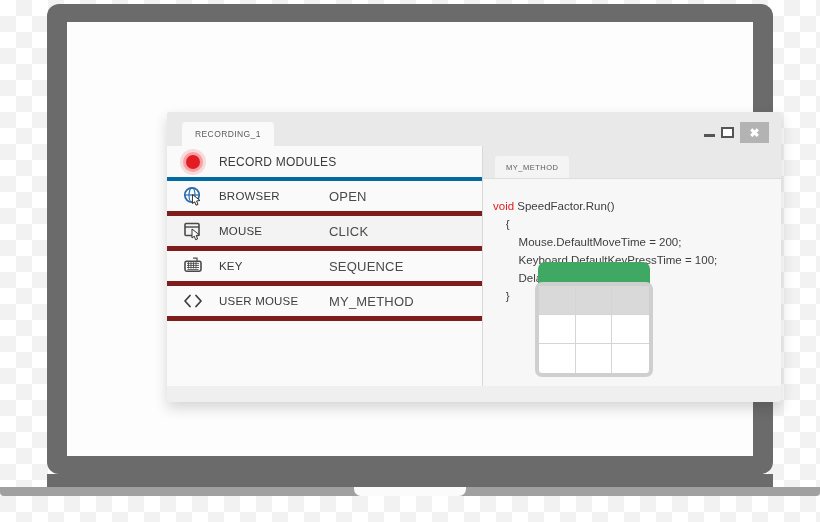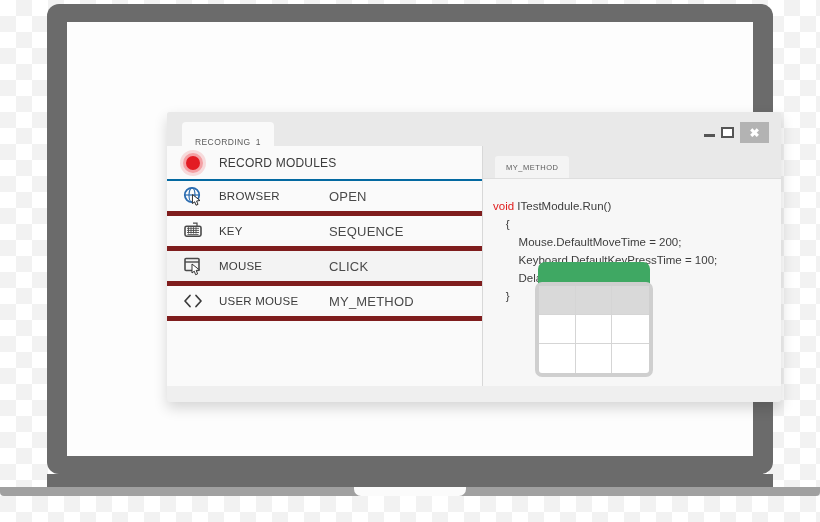--- a/index.html
+++ b/index.html
@@ -44,21 +44,21 @@
     position:absolute;left:100px;top:90px;width:614px;height:290px;
     background:#efefef;border-radius:3px;
     box-shadow:0 6px 14px rgba(0,0,0,0.16);
   }
   #titlebar{
     position:absolute;left:0;top:0;width:100%;height:34px;
     background:#e9e9e9;border-radius:3px 3px 0 0;
   }
   #tab-recording{
     position:absolute;left:15px;top:10px;height:24px;
-    padding:8px 13px;background:#fafafa;border-radius:4px 4px 0 0;
+    padding:0 13px;background:#fafafa;border-radius:4px 4px 0 0;
     display:flex;align-items:center;
     font-family:"Liberation Sans", sans-serif;
     font-size:8.5px;letter-spacing:0.4px;color:#5b5b5b;
   }
   #wincontrols{
     position:absolute;right:12px;top:10px;display:flex;align-items:center;gap:6px;
   }
   .wc-min{width:11px;height:3px;background:#555;display:block;margin-top:6px;}
   .wc-max{
     width:13px;height:11px;border:2.5px solid #555;box-sizing:border-box;
@@ -75,21 +75,21 @@
   #left-pane{width:315px;background:#fafafa;position:relative;}
   #divider{width:1px;background:#d8d8d8;}
   #right-pane{flex:1;background:#e9e9e9;position:relative;}
 
   
   .row{
     height:35px;display:flex;align-items:center;
     border-bottom:5px solid #7f1d1d;box-sizing:border-box;
   }
   .row.alt{background:#f3f3f3;}
-  .row.head{background:#fafafa;border-bottom:2px solid #0369a1;}
+  .row.head{background:#fafafa;border-bottom:4px solid #0369a1;}
   .row .ico{width:52px;display:flex;align-items:center;justify-content:center;flex:none;}
   .row .nm{
     width:110px;flex:none;font-size:11.5px;color:#3b3b3b;letter-spacing:0.2px;
   }
   .row.head .nm{width:auto;font-size:12px;color:#3b3b3b;}
   .row .vl{font-size:13px;color:#4a4a4a;letter-spacing:0.2px;}
 
   
   .rec-outer{
     width:26px;height:26px;border-radius:50%;
@@ -182,20 +182,32 @@
             <span class="ico">
               <svg width="20" height="20" viewBox="0 0 20 20">
                 <circle cx="9" cy="9" r="7.2" fill="none" stroke="#2b6cb0" stroke-width="1.8"></circle>
                 <ellipse cx="9" cy="9" rx="3" ry="7.2" fill="none" stroke="#2b6cb0" stroke-width="1.2"></ellipse>
                 <line x1="1.8" y1="9" x2="16.2" y2="9" stroke="#2b6cb0" stroke-width="1.2"></line>
                 <path d="M9.5 8.5 L17 14.5 L13.6 15 L15 18.4 L13 19.2 L11.7 15.8 L9.4 17.6 Z" fill="#fff" stroke="#333" stroke-width="1"></path>
               </svg>
             </span>
             <span class="nm">BROWSER</span>
             <span class="vl">OPEN</span>
+          </div>
+
+          <div class="row alt">
+            <span class="ico">
+              <svg width="20" height="20" viewBox="0 0 20 20">
+                <rect x="2" y="2.5" width="14" height="12" fill="none" stroke="#4a4a4a" stroke-width="1.6" rx="1"></rect>
+                <line x1="2" y1="6" x2="16" y2="6" stroke="#4a4a4a" stroke-width="1.4"></line>
+                <path d="M9 8 L16.5 14 L13.2 14.4 L14.6 17.9 L12.6 18.7 L11.3 15.2 L9 17 Z" fill="#fff" stroke="#333" stroke-width="1"></path>
+              </svg>
+            </span>
+            <span class="nm">MOUSE</span>
+            <span class="vl">CLICK</span>
           </div>
 
           <div class="row">
             <span class="ico">
               <svg width="20" height="20" viewBox="0 0 20 20">
                 <path d="M10 2.2 L14 2.2 L14 5" fill="none" stroke="#4a4a4a" stroke-width="1.2"></path>
                 <rect x="2" y="5.2" width="16" height="10" rx="1.6" fill="none" stroke="#4a4a4a" stroke-width="1.6"></rect>
                 <g stroke="#4a4a4a" stroke-width="0.9">
                   <line x1="4" y1="7.3" x2="16" y2="7.3"></line>
                   <line x1="4" y1="9.4" x2="16" y2="9.4"></line>
@@ -205,53 +217,41 @@
                   <line x1="10.5" y1="6.2" x2="10.5" y2="12.5"></line>
                   <line x1="13" y1="6.2" x2="13" y2="12.5"></line>
                   <line x1="4.5" y1="13.6" x2="15.5" y2="13.6"></line>
                 </g>
               </svg>
             </span>
             <span class="nm">KEY</span>
             <span class="vl">SEQUENCE</span>
           </div>
 
-          <div class="row alt">
-            <span class="ico">
-              <svg width="20" height="20" viewBox="0 0 20 20">
-                <rect x="2" y="2.5" width="14" height="12" fill="none" stroke="#4a4a4a" stroke-width="1.6" rx="1"></rect>
-                <line x1="2" y1="6" x2="16" y2="6" stroke="#4a4a4a" stroke-width="1.4"></line>
-                <path d="M9 8 L16.5 14 L13.2 14.4 L14.6 17.9 L12.6 18.7 L11.3 15.2 L9 17 Z" fill="#fff" stroke="#333" stroke-width="1"></path>
-              </svg>
-            </span>
-            <span class="nm">MOUSE</span>
-            <span class="vl">CLICK</span>
-          </div>
-
 
           <div class="row">
             <span class="ico">
               <svg width="24" height="20" viewBox="0 0 24 20">
                 <path d="M9 4.5 L4 10 L9 15.5" fill="none" stroke="#3b3b3b" stroke-width="1.7" stroke-linecap="round" stroke-linejoin="round"></path>
                 <path d="M15 4.5 L20 10 L15 15.5" fill="none" stroke="#3b3b3b" stroke-width="1.7" stroke-linecap="round" stroke-linejoin="round"></path>
               </svg>
             </span>
             <span class="nm">USER MOUSE</span>
             <span class="vl">MY_METHOD</span>
           </div>
         </div>
 
         <div id="divider"></div>
 
         <div id="right-pane">
           <div id="tab-method">
             <span>MY_METHOD</span>
           </div>
           <div id="code-area">
-            <pre><span class="kw">void</span><span> ITestModule.Run()</span>
+            <pre><span class="kw">void</span><span> SpeedFactor.Run()</span>
 <span>    {</span>
 <span>        Mouse.DefaultMoveTime = 200;</span>
 <span>        Keyboard.DefaultKeyPressTime = 100;</span>
 <span>        Delay.SpeedFactor = 1.0;</span>
 <span>    }</span></pre>
           </div>
         </div>
 
       </div>
     </div>

